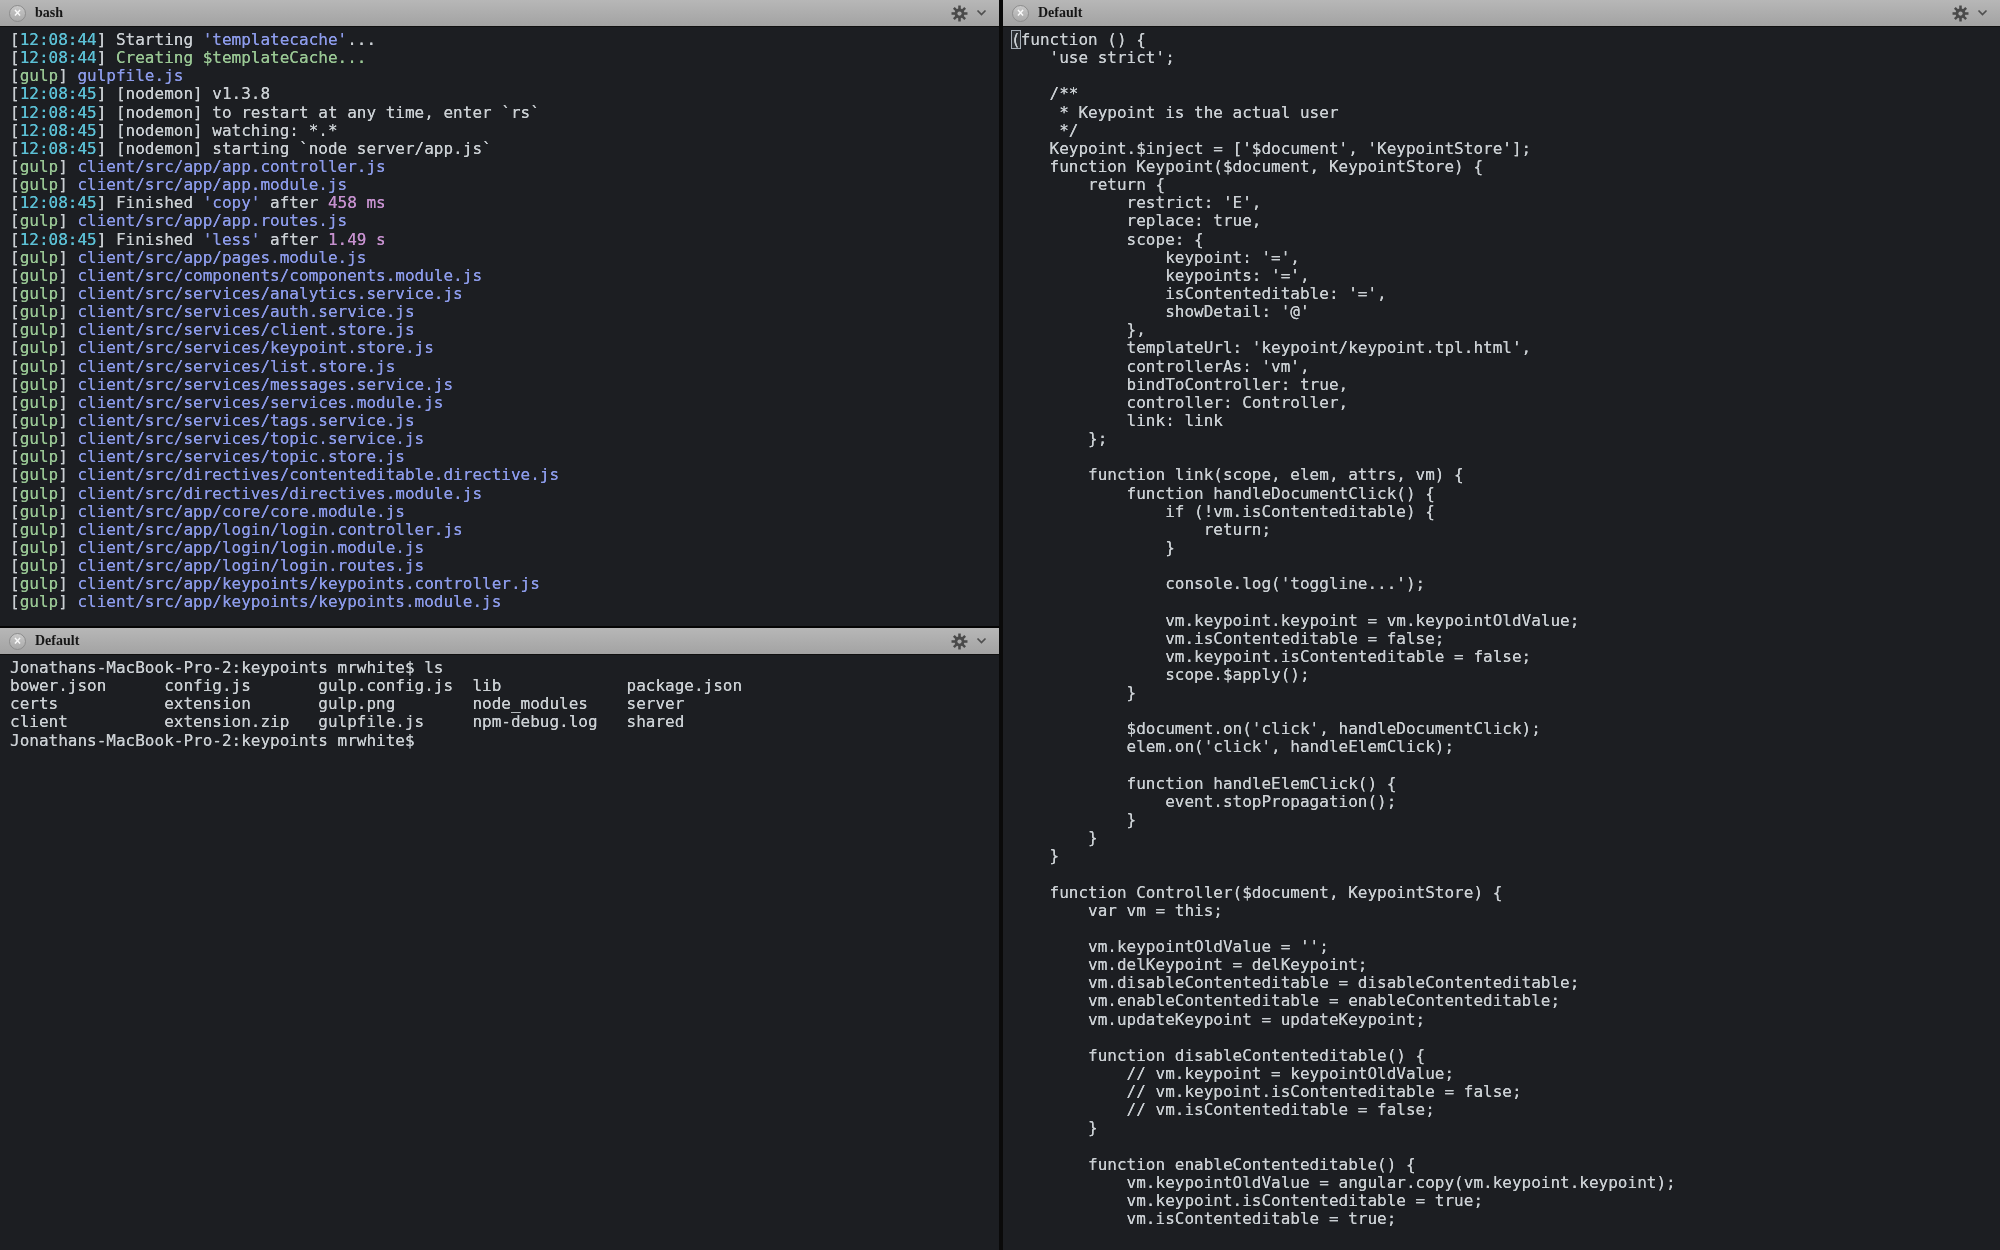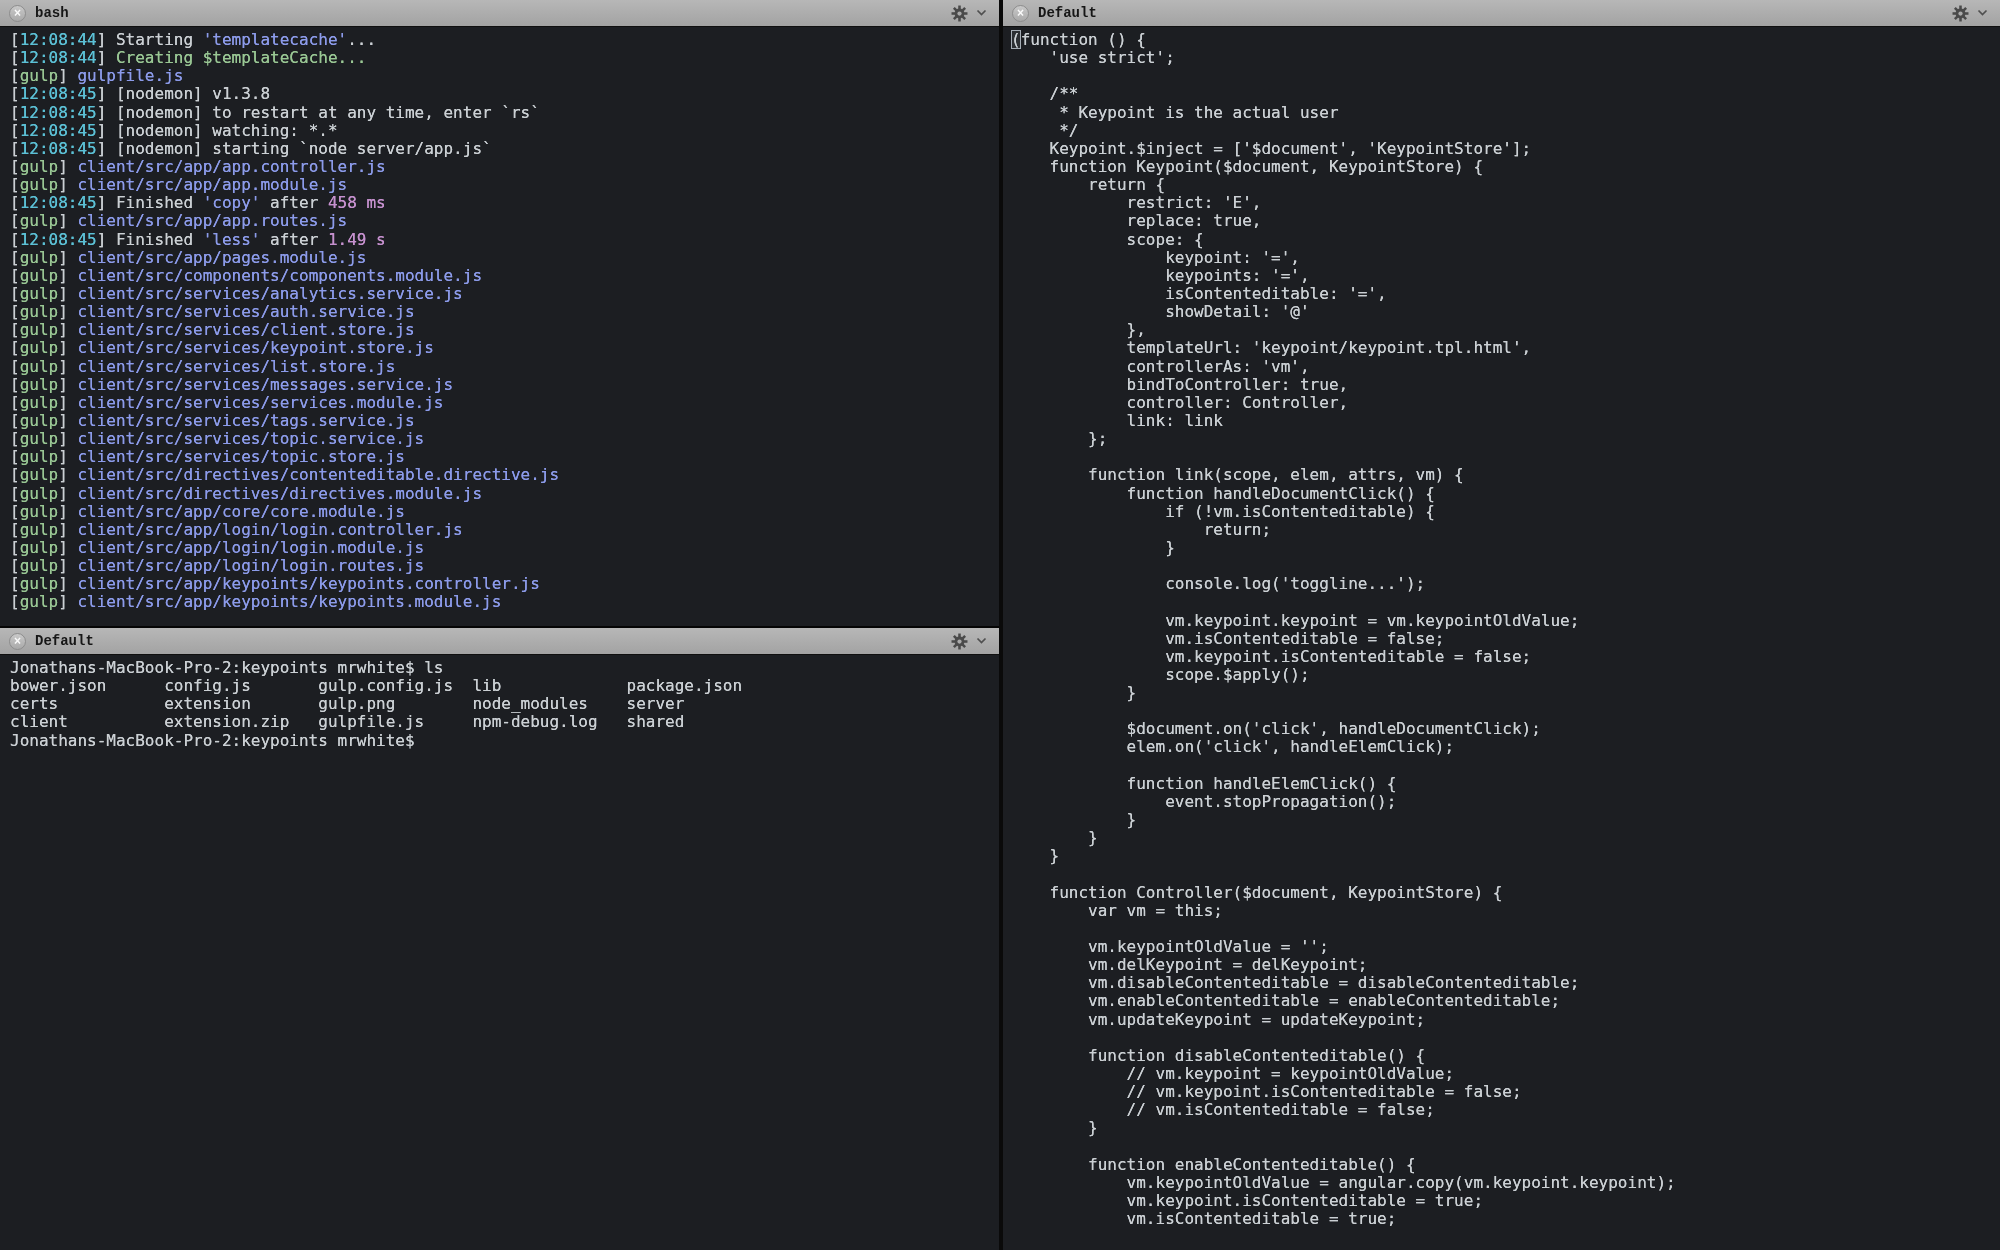--- a/index.html
+++ b/index.html
@@ -28,21 +28,21 @@
   .pane-header.with-top-line{border-top:2px solid #050505;height:29px;flex-basis:29px;}
   .close-btn{
     width:17px;height:17px;border-radius:50%;
     background:linear-gradient(#c9c9c9,#a9a9a9);
     border:1px solid #8d8d8d;box-sizing:border-box;
     display:flex;align-items:center;justify-content:center;
     color:#fafafa;font-family:"Liberation Sans",sans-serif;
     font-size:12px;font-weight:bold;line-height:1;
   }
   .pane-title{
-    font-family:Liberation Mono, monospace;
+    font-family:Liberation Serif, serif;
     font-weight:bold;font-size:14px;color:#161616;
   }
   .header-actions{margin-left:auto;display:flex;align-items:center;gap:8px;}
   .gear-wrap,.chev-wrap{display:flex;align-items:center;}
 
   .pane-content{
     margin:0;flex:1;overflow:hidden;
     white-space:pre;
     font-family:"DejaVu Sans Mono",monospace;
     font-size:16px;line-height:18.15px;

